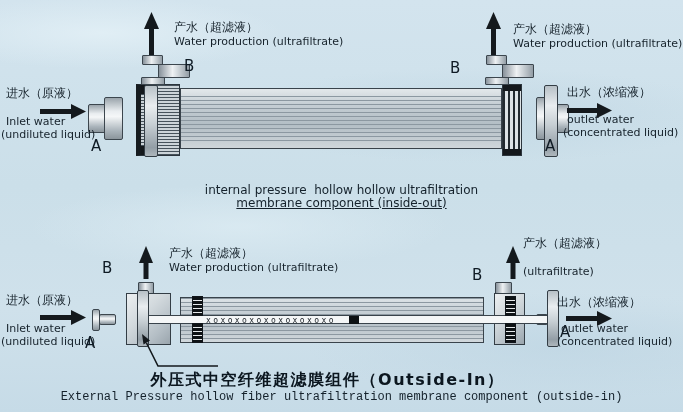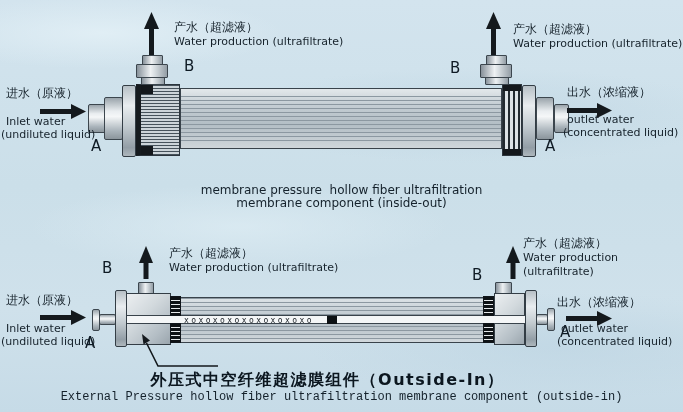--- a/index.html
+++ b/index.html
@@ -48,21 +48,21 @@
       linear-gradient(180deg,#dde3e7 0%,#c6cfd5 30%,#b9c3ca 65%,#d2d9dd 100%);
       border:1px solid #39434b;box-sizing:border-box;}
   .b-pot{background:repeating-linear-gradient(180deg,#0e1215 0 3px,#e6e9eb 3px 4px);
          border:1px solid #10151a;box-sizing:border-box;}
   .b-channel{background:#f4f6f7;border-top:1px solid #39434b;border-bottom:1px solid #39434b;box-sizing:border-box;}
   .b-xoxo{position:absolute;font-family:"DejaVu Sans Mono","Liberation Mono",monospace;
           font-size:8px;line-height:9px;letter-spacing:2.4px;color:#1c2228;overflow:hidden;}
   .b-plug{background:#0d1114;}
   svg.overlay{position:absolute;left:0;top:0;z-index:5;pointer-events:none;}
   .lbl{z-index:6;}
-  .piece{z-index:2;} .piece2{z-index:3;} .piece3{z-index:4;}
+  .piece{z-index:2;} .piece2{z-index:3;} .piece3{z-index:4;margin-left:22px;}
 </style>
 </head>
 <body>
 
 <div class="stage">
 
   <svg class="overlay" width="683" height="412">
     <g fill="#14191d">
       <rect x="149" y="27" width="5" height="28"></rect>
         <polygon points="151.5,12 144,29 159,29"></polygon>
@@ -146,28 +146,27 @@
   <div class="lbl letter" style="left:184px;top:58px;">B</div>
   <div class="lbl letter" style="left:450px;top:60px;">B</div>
   <div class="lbl zh" style="left:6px;top:87px;">进水（原液）</div>
   <div class="lbl en" style="left:6px;top:116px;">Inlet water</div>
   <div class="lbl en" style="left:1px;top:129px;">(undiluted liquid)</div>
   <div class="lbl letter" style="left:91px;top:138px;">A</div>
   <div class="lbl zh" style="left:567px;top:86px;">出水（浓缩液）</div>
   <div class="lbl en" style="left:567px;top:114px;">outlet water</div>
   <div class="lbl en" style="left:563px;top:127px;">(concentrated liquid)</div>
   <div class="lbl letter" style="left:545px;top:138px;">A</div>
-  <div class="lbl cap-en" style="left:0;top:184px;">membrane pressure  hollow fiber ultrafiltration</div>
-  <div class="lbl cap-en" style="left:0;top:197px;">membrane component (inside-out)</div>
+  <div class="lbl cap-en" style="left:0;top:184px;">internal pressure  hollow hollow ultrafiltration</div>
+  <div class="lbl cap-en" style="left:0;top:197px;text-decoration:underline;">membrane component (inside-out)</div>
 
   <div class="lbl zh" style="left:169px;top:247px;">产水（超滤液）</div>
   <div class="lbl en" style="left:169px;top:262px;">Water production (ultrafiltrate)</div>
   <div class="lbl letter" style="left:102px;top:260px;">B</div>
   <div class="lbl zh" style="left:523px;top:237px;">产水（超滤液）</div>
-  <div class="lbl en" style="left:523px;top:252px;">Water production</div>
   <div class="lbl en" style="left:523px;top:266px;">(ultrafiltrate)</div>
   <div class="lbl letter" style="left:472px;top:267px;">B</div>
   <div class="lbl zh" style="left:6px;top:294px;">进水（原液）</div>
   <div class="lbl en" style="left:6px;top:323px;">Inlet water</div>
   <div class="lbl en" style="left:1px;top:336px;">(undiluted liquid)</div>
   <div class="lbl letter" style="left:85px;top:335px;">A</div>
   <div class="lbl zh" style="left:557px;top:296px;">出水（浓缩液）</div>
   <div class="lbl en" style="left:561px;top:323px;">outlet water</div>
   <div class="lbl en" style="left:557px;top:336px;">(concentrated liquid)</div>
   <div class="lbl letter" style="left:560px;top:324px;z-index:5;">A</div>

